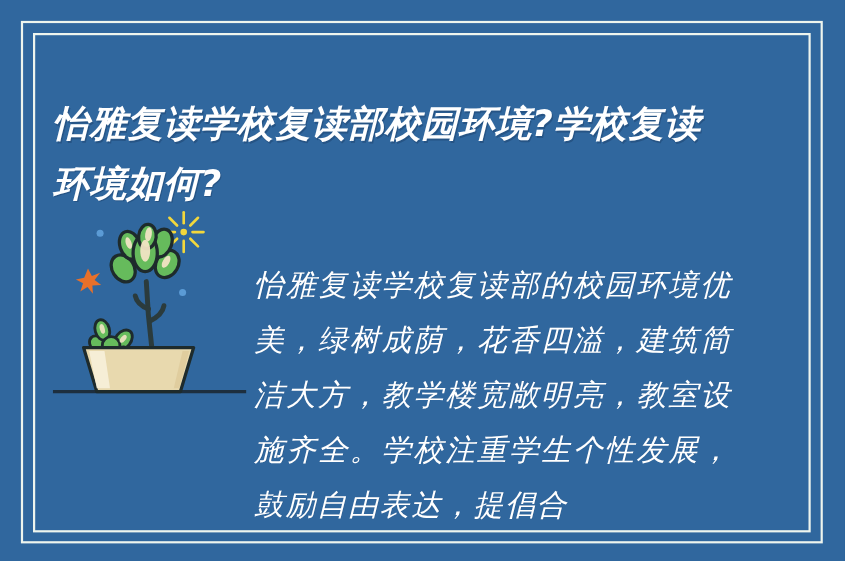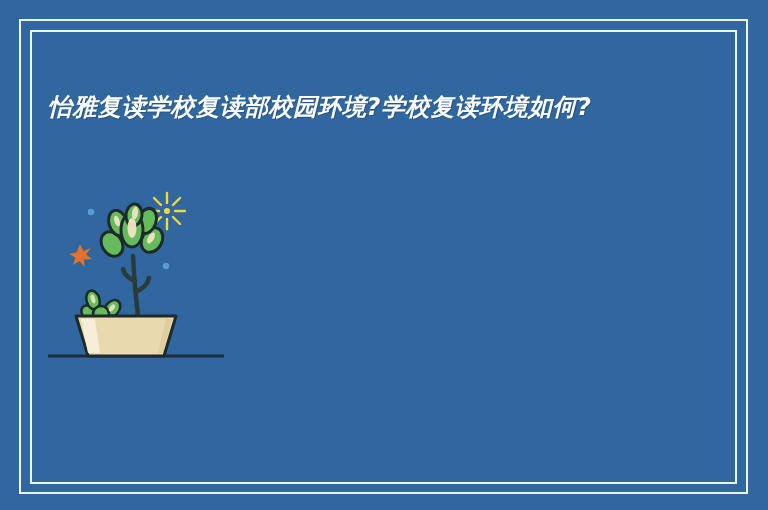--- a/index.html
+++ b/index.html
@@ -41,21 +41,21 @@
   }
 
   
   .heading {
     position: absolute;
     left: 48px;
     top: 64px;
     width: 620px;
     color: #ffffff;
     font-family: "DejaVu Sans", "Liberation Sans", sans-serif;
-    font-size: 24px;
+    font-size: 33px;
     font-weight: 700;
     font-style: italic;
     letter-spacing: 0.5px;
     line-height: 54px;
     text-shadow: 1px 1px 0 rgba(20,50,85,0.35);
   }
 
   
   .illustration {
     position: absolute;
@@ -157,14 +157,15 @@
 
       <g>
         <path d="M28 128 L128 128 L116 168 L40 168 Z" fill="#e8d9ae" stroke="#1e2b2c" stroke-width="3" stroke-linejoin="round"></path>
         <path d="M33 131 L47 131 L52 165 L40 165 Z" fill="#f7f0da" opacity="0.9"></path>
         <path d="M118 131 L124 131 L115 165 L110 165 Z" fill="#d8c391" opacity="0.55"></path>
       </g>
 
     </svg>
   </div>
 
+  <p class="body-text">怡雅复读学校复读部的校园环境优美，绿树成荫，花香四溢，建筑简洁大方，教学楼宽敞明亮，教室设施齐全。学校注重学生个性发展，鼓励自由表达，提倡合</p>
 
 </div>
 
 </body></html>

